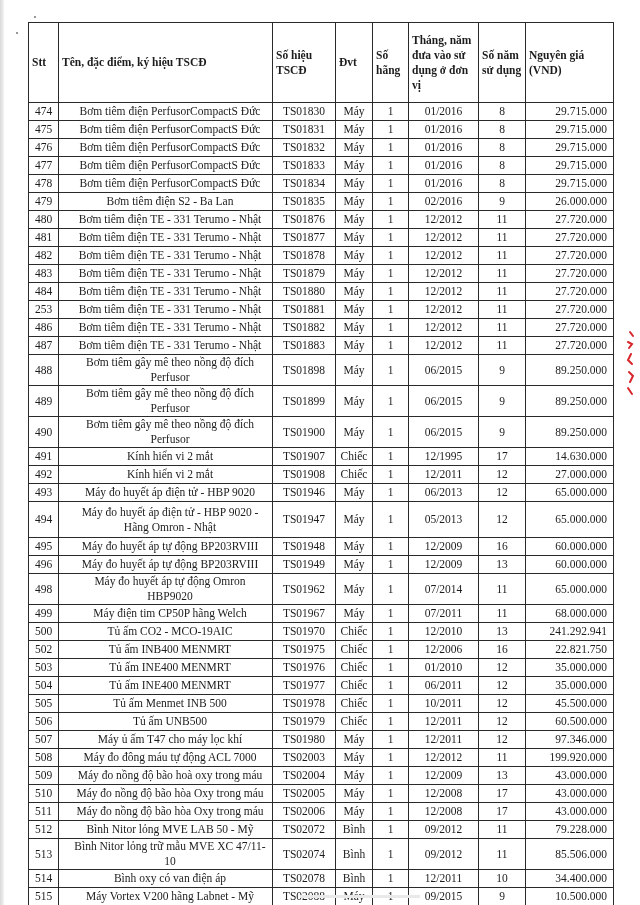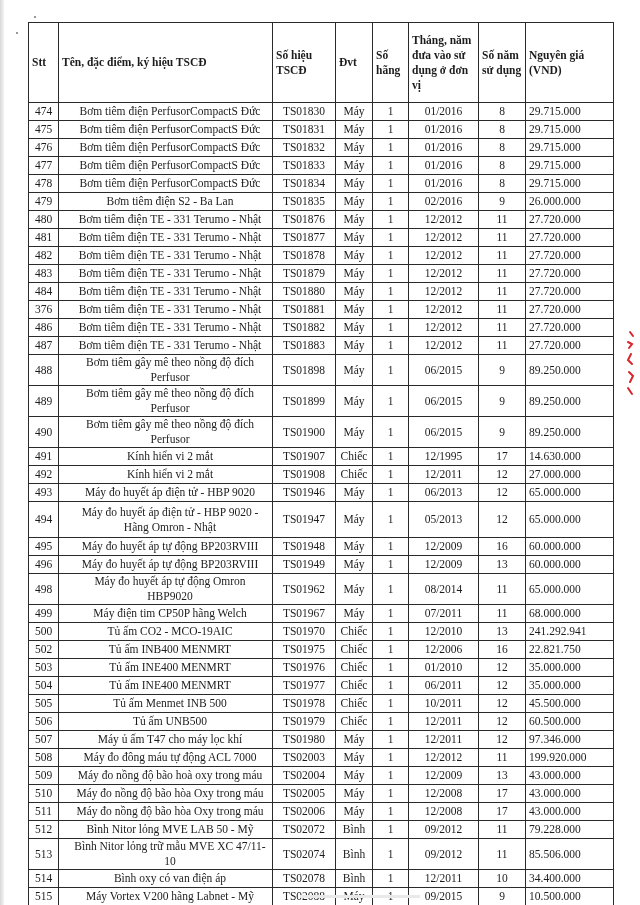--- a/index.html
+++ b/index.html
@@ -36,21 +36,21 @@
     vertical-align: middle;
     height: 79px;
     line-height: 15px;
     white-space: normal;
     font-size: 11.5px;
   }
   .asset-table tbody td { height: 17px; line-height: 17px; }
   .asset-table tbody tr.tall td { height: 35px; }
   .asset-table td.name { white-space: normal; line-height: 15px; text-align: center; padding-left: 12px; }
   .c { text-align: center; }
-  .r { padding-right: 6px !important; }
+  .r { text-align: right; padding-right: 6px !important; }
   .asset-table { border: 1.5px solid #222; }
   .stamp {
     position: absolute; left: 622px; top: 330px; width: 16px; height: 70px;
   }
   .foot-smudge {
     position: absolute; left: 300px; top: 895px; width: 120px; height: 3px;
     background: #e9e9e9;
   }
 </style>
 </head>
@@ -188,21 +188,21 @@
         <td class="c">484</td>
         <td class="name">Bơm tiêm điện TE - 331 Terumo - Nhật</td>
         <td class="c">TS01880</td>
         <td class="c">Máy</td>
         <td class="c">1</td>
         <td class="c">12/2012</td>
         <td class="c">11</td>
         <td class="r">27.720.000</td>
       </tr>
       <tr>
-        <td class="c">376</td>
+        <td class="c">253</td>
         <td class="name">Bơm tiêm điện TE - 331 Terumo - Nhật</td>
         <td class="c">TS01881</td>
         <td class="c">Máy</td>
         <td class="c">1</td>
         <td class="c">12/2012</td>
         <td class="c">11</td>
         <td class="r">27.720.000</td>
       </tr>
       <tr>
         <td class="c">486</td>
@@ -313,21 +313,21 @@
         <td class="c">12/2009</td>
         <td class="c">13</td>
         <td class="r">60.000.000</td>
       </tr>
       <tr>
         <td class="c">498</td>
         <td class="name">Máy đo huyết áp tự động Omron HBP9020</td>
         <td class="c">TS01962</td>
         <td class="c">Máy</td>
         <td class="c">1</td>
-        <td class="c">08/2014</td>
+        <td class="c">07/2014</td>
         <td class="c">11</td>
         <td class="r">65.000.000</td>
       </tr>
       <tr>
         <td class="c">499</td>
         <td class="name">Máy điện tim CP50P hãng Welch</td>
         <td class="c">TS01967</td>
         <td class="c">Máy</td>
         <td class="c">1</td>
         <td class="c">07/2011</td>

